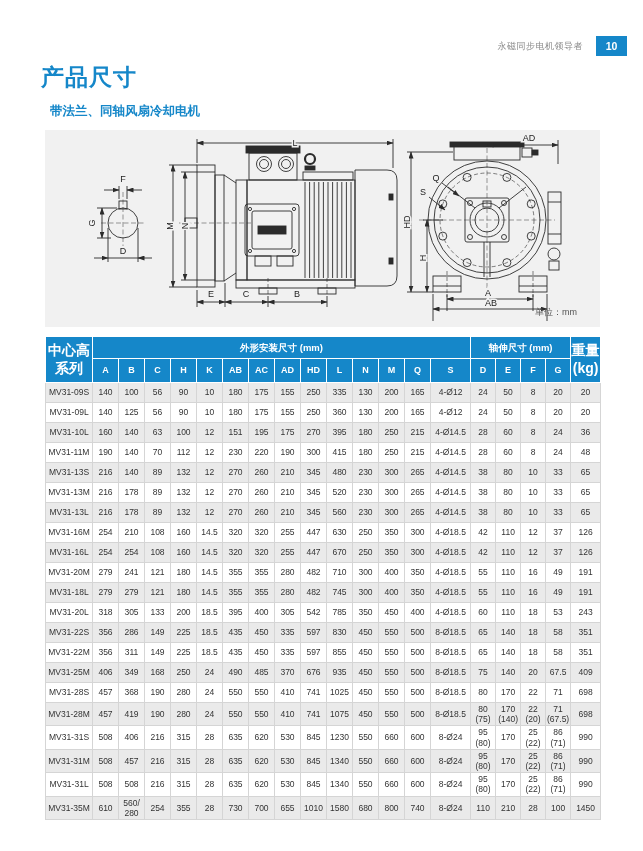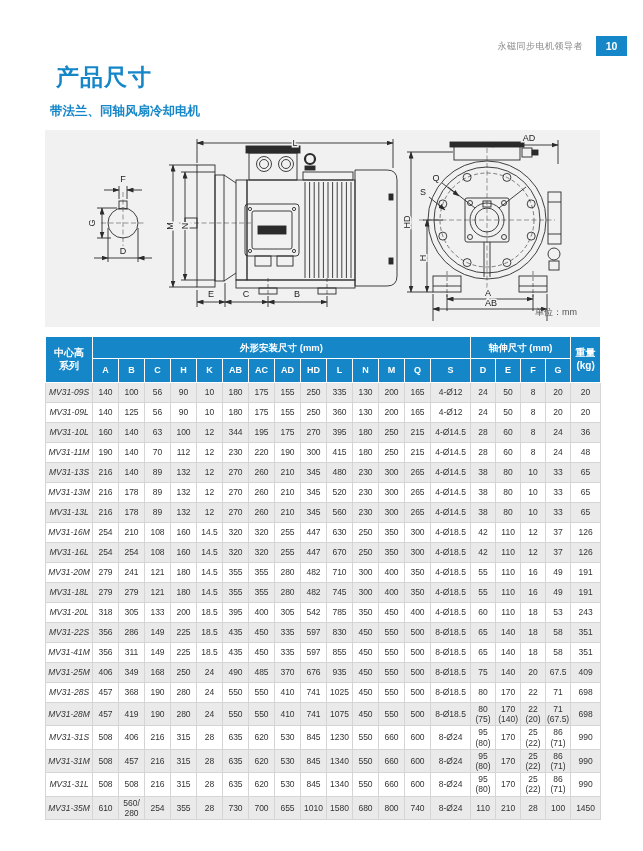--- a/index.html
+++ b/index.html
@@ -4,44 +4,44 @@
 <style>
   html,body{margin:0;padding:0;background:#fff;}
   .page{position:relative;width:643px;height:851px;background:#fff;overflow:hidden;
         font-family:"Liberation Sans",sans-serif;}
   
   .page-head{position:absolute;top:36px;right:16px;display:flex;align-items:center;gap:13px;}
   .slogan{font-size:9px;color:#8a8a8a;letter-spacing:.5px;text-align:right;}
   .pagenum{display:inline-block;width:31px;height:20px;line-height:20px;text-align:center;
            background:var(--accent,#1587c9);color:#fff;font-size:10.5px;font-weight:bold;}
   
-  .title{position:absolute;left:56px;top:62px;margin:0;font-size:23px;font-weight:bold;
+  .title{position:absolute;left:41px;top:62px;margin:0;font-size:23px;font-weight:bold;
          color:var(--accent,#1587c9);letter-spacing:1px;}
   .subtitle{position:absolute;left:45px;top:98px;margin:5px;font-size:12.5px;font-weight:bold;
             color:var(--accent,#1587c9);}
   
   .diagram{position:absolute;left:45px;top:130px;width:555px;height:197px;
            background:var(--panel,#f1f1f1);}
   .diagram svg{display:block;}
   .unit-note{position:absolute;right:23px;bottom:8px;font-size:9px;color:#555;}
   svg text{font-family:"Liberation Sans",sans-serif;font-size:9px;fill:#222;
            paint-order:stroke;stroke:var(--panel,#f1f1f1);stroke-width:3px;}
   
   table.dims{position:absolute;left:45px;top:336px;width:555px;border-collapse:collapse;
              table-layout:fixed;font-size:8.5px;}
   table.dims th{background:var(--accent,#1587c9);color:#fff;border:1px solid #fff;
                 font-weight:bold;padding:2px 0;line-height:1.25;}
   th.group{font-size:9.5px;height:17px;}
   th.letter{font-size:9px;height:19px;}
-  th.corner{white-space:pre-line;font-size:10px;}
+  th.corner{white-space:pre-line;font-size:14px;}
   table.dims td{border:1px solid var(--border,#d5d5d5);text-align:center;color:#333;
                 padding:1px 0;height:17px;line-height:1.2;white-space:pre-line;
                 vertical-align:middle;background:#fff;}
   tr.stripe td{background:var(--stripe,#eaeaea);}
-  td.model{font-size:8.5px;color:#3a3a3a;font-style:italic;}
+  td.model{font-size:8.5px;color:#3a3a3a;}
 </style>
 </head>
 <body>
 
 <div class="page">
 
   <div class="page-head">
     <span class="slogan">永磁同步电机领导者</span>
     <span class="pagenum">10</span>
   </div>
@@ -340,21 +340,21 @@
           <td>20</td>
           <td>20</td>
         </tr>
         <tr class="stripe">
           <td class="model">MV31-10L</td>
           <td>160</td>
           <td>140</td>
           <td>63</td>
           <td>100</td>
           <td>12</td>
-          <td>344</td>
+          <td>151</td>
           <td>195</td>
           <td>175</td>
           <td>270</td>
           <td>395</td>
           <td>180</td>
           <td>250</td>
           <td>215</td>
           <td>4-Ø14.5</td>
           <td>28</td>
           <td>60</td>
@@ -576,21 +576,21 @@
           <td>550</td>
           <td>500</td>
           <td>8-Ø18.5</td>
           <td>65</td>
           <td>140</td>
           <td>18</td>
           <td>58</td>
           <td>351</td>
         </tr>
         <tr>
-          <td class="model">MV31-41M</td>
+          <td class="model">MV31-22M</td>
           <td>356</td>
           <td>311</td>
           <td>149</td>
           <td>225</td>
           <td>18.5</td>
           <td>435</td>
           <td>450</td>
           <td>335</td>
           <td>597</td>
           <td>855</td>

